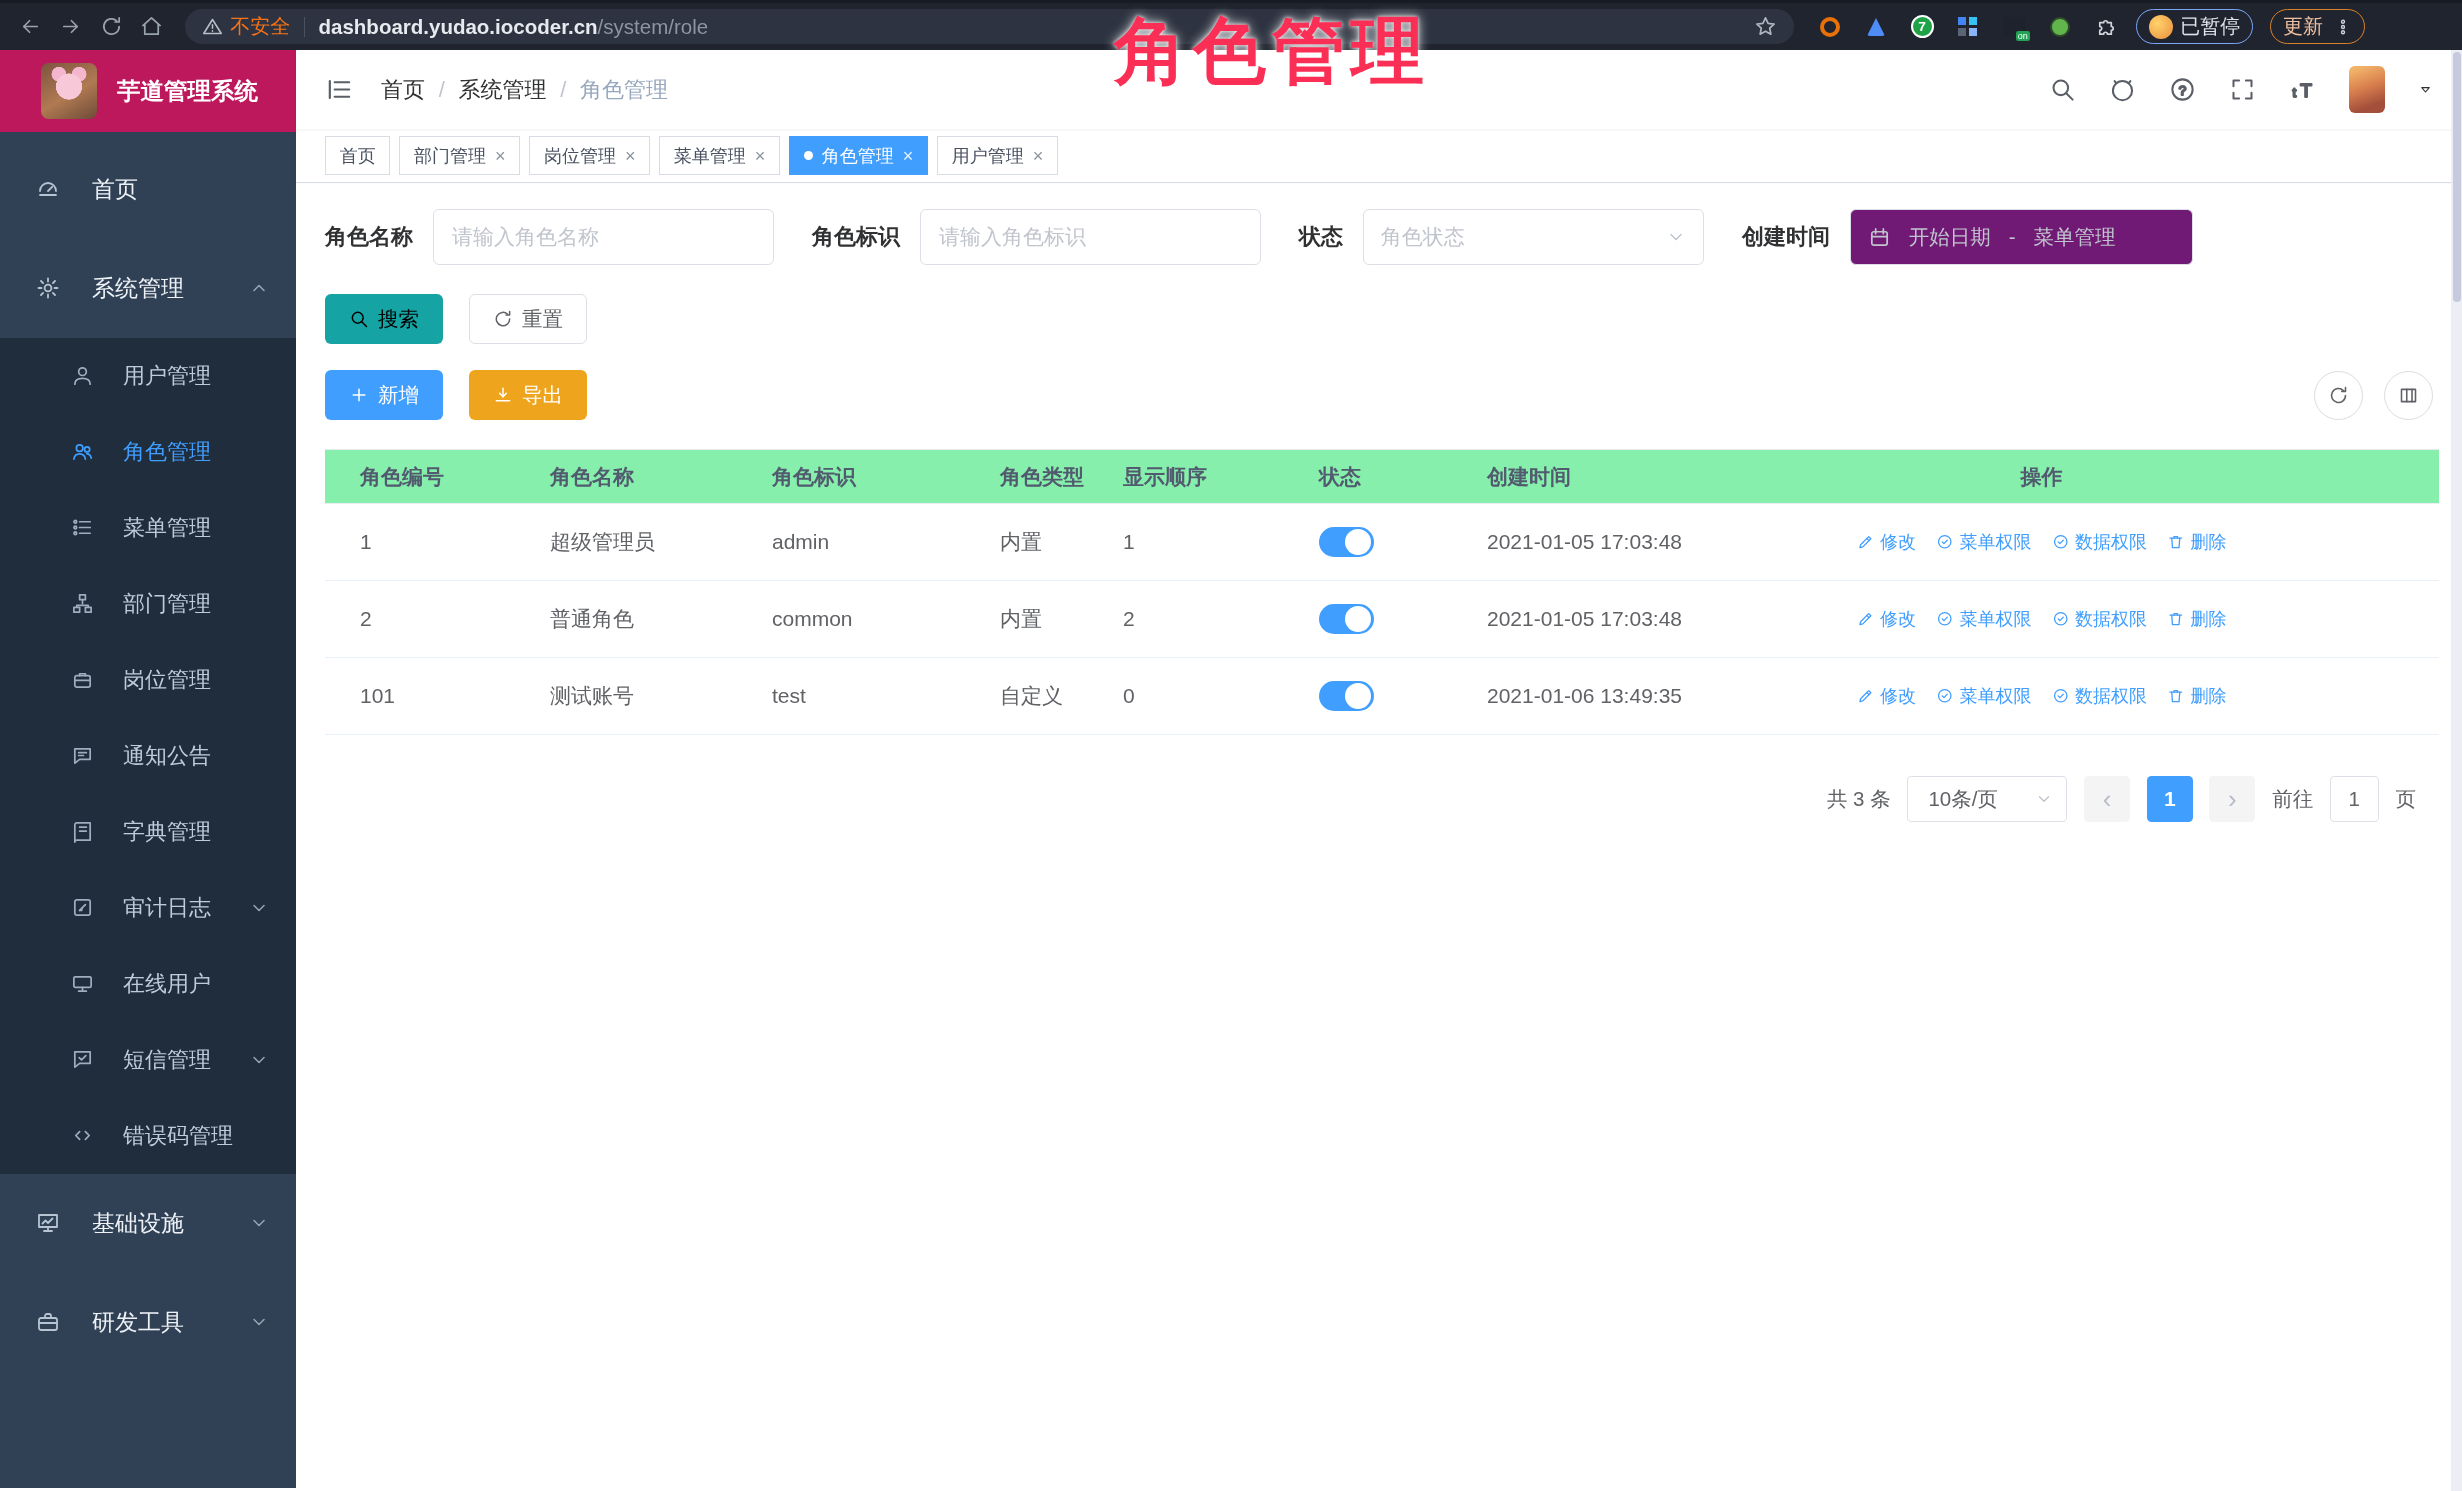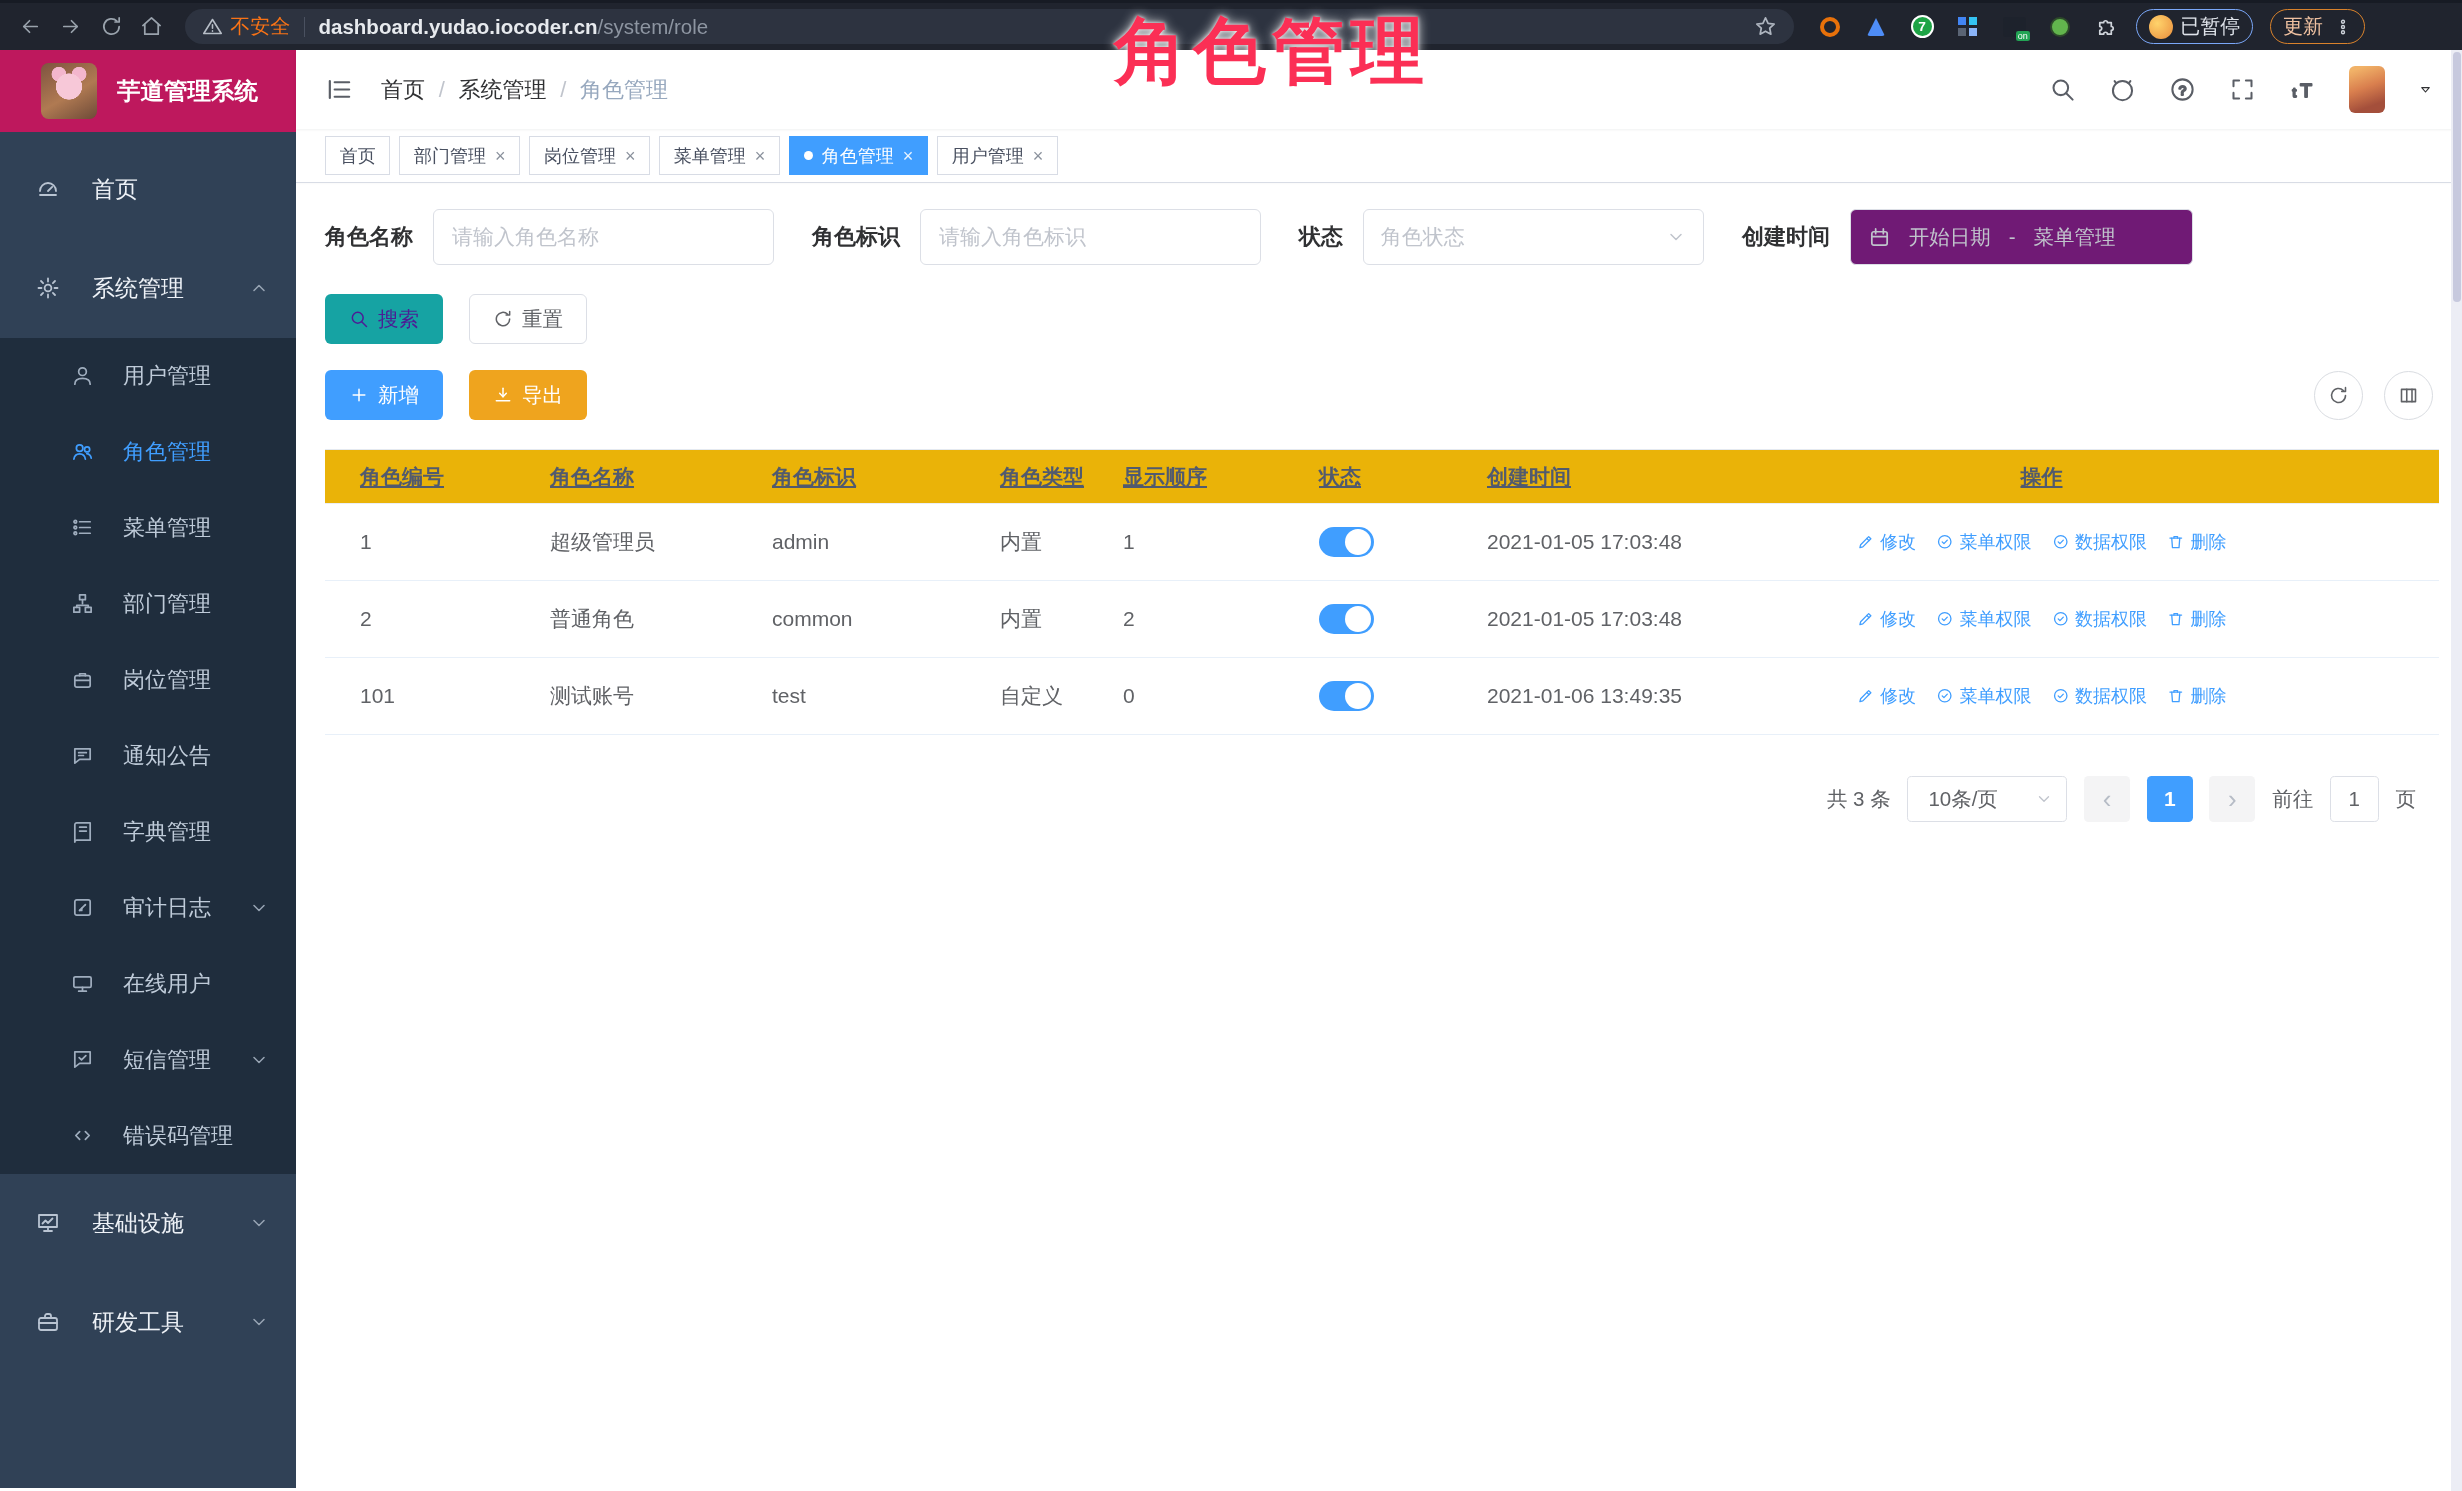--- a/index.html
+++ b/index.html
@@ -117,35 +117,35 @@
   .f-select .chev2{width:20px;height:20px;color:#c0c4cc;}
   .f-date{width:343px;height:56px;box-sizing:border-box;border:0.8px solid #dcdfe6;border-radius:6px;
      display:flex;align-items:center;gap:18px;padding:0 16.7px;color:#c0c4cc;font-size:20.5px;background:#701a75;cursor:pointer;}
   .f-date .cal{width:23px;height:23px;color:#c0c4cc;}
   .f-date .sep{color:#c0c4cc;}
 
   .btn-row{margin-top:29px;display:flex;gap:26px;}
   .btn{height:50px;border-radius:6px;display:inline-flex;align-items:center;gap:9px;padding:0 23px;
      font-size:20.5px;border:0.8px solid transparent;cursor:pointer;font-family:inherit;}
   .btn svg{width:20px;height:20px;}
-  .btn-search{background:#16a3a3;color:#4c1d95;justify-content:space-between;}
+  .btn-search{background:#16a3a3;color:#000000;justify-content:space-between;}
   .btn-reset{background:#fff;border-color:#dcdfe6;color:#606266;}
   .btn-add{background:#409eff;color:#fff;}
   .btn-export{background:#efa41e;color:#fff;}
 
   .toolbar{margin-top:26px;display:flex;align-items:center;}
   .tool-right{margin-left:auto;display:flex;gap:21px;margin-right:6px;}
   .circle-btn{width:47px;height:47px;border-radius:50%;border:0.8px solid #d9dce1;background:#fff;
      display:flex;align-items:center;justify-content:center;color:#606266;cursor:pointer;}
   .circle-btn svg{width:21px;height:21px;}
 
   
   .table{margin-top:29px;border-top:0.8px solid #e4e9f0;}
-  .thead{display:flex;align-items:center;height:53px;background:#eab308;border-bottom:0.8px solid #ebeef5;
-     font-size:21px;font-weight:bold;color:#515a6e;text-decoration:underline;}
+  .thead{display:flex;align-items:center;height:53px;background:#86efac;border-bottom:0.8px solid #ebeef5;
+     font-size:21px;font-weight:bold;color:#515a6e;}
   .tr{display:flex;align-items:center;height:76px;border-bottom:0.8px solid #e8f0f9;font-size:21px;color:#606266;}
   .td,.th{box-sizing:border-box;padding-left:35px;white-space:nowrap;overflow:hidden;}
   .c1{width:190px;}.c2{width:222px;}.c3{width:228px;}.c4{width:123px;}.c5{width:196px;}
   .c6{width:168px;}.c7{width:395px;}
   .c8{width:389px;padding-left:0;display:flex;align-items:center;justify-content:center;gap:20px;}
   .cfill{flex:1;}
   .switch{width:55px;height:30px;border-radius:15px;background:#409eff;position:relative;cursor:pointer;}
   .knob{position:absolute;top:2.3px;right:3px;width:26px;height:26px;border-radius:50%;background:#fff;}
   .act{display:inline-flex;align-items:center;gap:6px;color:#409eff;font-size:18px;cursor:pointer;
      text-decoration:none;white-space:nowrap;}

